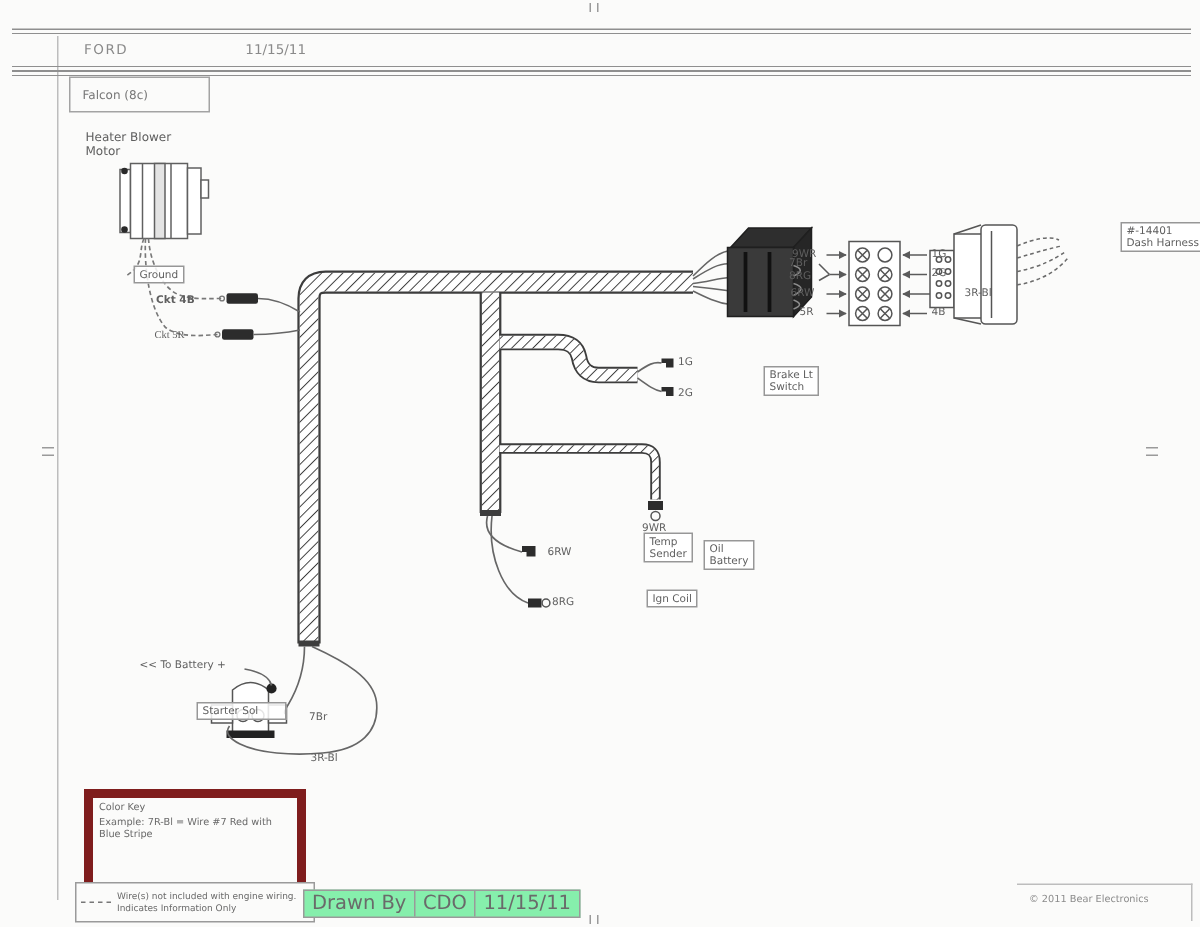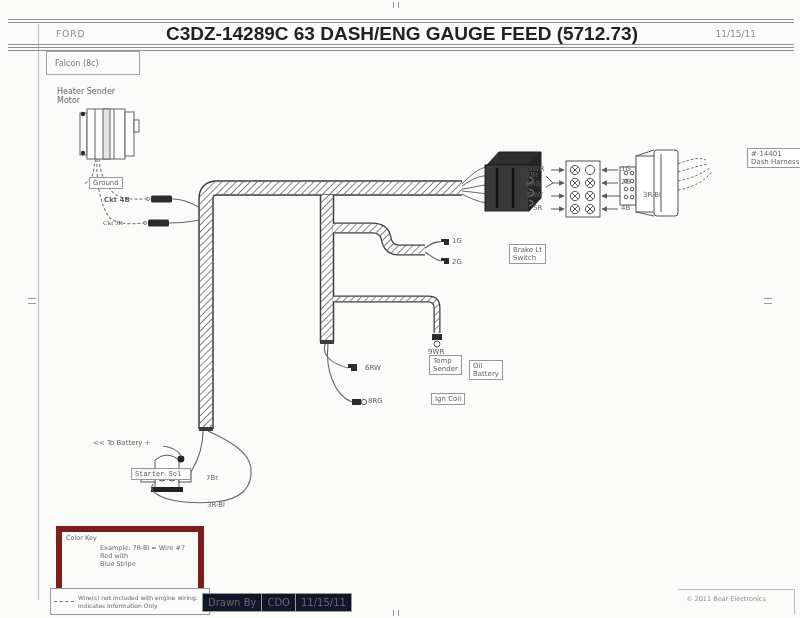--- a/index.html
+++ b/index.html
@@ -19,27 +19,27 @@
   .brand{width:70px;font-size:9px;color:#8a8a8a;letter-spacing:1px;padding-left:16px;}
   .maintitle{flex:1;text-align:center;font-family:"Liberation Sans",sans-serif;
              font-weight:700;font-size:19px;color:#222;white-space:nowrap;}
   .date{width:78px;font-size:9px;color:#8a8a8a;text-align:right;padding-right:4px;}
   .model-box{position:absolute;left:46px;top:51px;width:84px;height:22px;border:1px solid #a3a3a3;
              font-size:8px;color:#777;display:flex;align-items:center;padding-left:8px;background:#fbfbfa;}
   .keybox{position:absolute;left:56px;top:526px;width:128px;height:63px;border:6px solid #7f1d1d;
           font-size:6.5px;line-height:8px;color:#6a6a6a;padding:2px 4px;background:#fbfbfa;}
   .keycols{display:flex;gap:14px;margin-top:2px;}
   .keycol div{white-space:nowrap;}
-  .key-example{margin-top:2px;white-space:pre-line;margin-left:34px;}
+  .key-example{margin-top:2px;white-space:pre-line;}
   .notebox{position:absolute;left:50px;top:588px;width:152px;height:25px;border:1px solid #9a9a9a;
            font-size:6px;line-height:7.5px;color:#6a6a6a;display:flex;align-items:center;gap:4px;
            padding:0 3px;background:#fbfbfa;}
   .dash-sample{width:20px;border-top:1px dashed #777;flex:none;}
   .drawn-table{position:absolute;left:202px;top:593px;height:17px;display:flex;
-               border:1px solid #9a9a9a;font-size:10px;color:#6a6a6a;background:#0f172a;justify-content:flex-end;}
+               border:1px solid #9a9a9a;font-size:13px;color:#6a6a6a;background:#86efac;justify-content:flex-end;}
   .drawn-table>div{display:flex;align-items:center;justify-content:center;padding:0 5px;}
   .drawn-table>div+div{border-left:1px solid #9a9a9a;}
   .copyright{position:absolute;left:686px;top:595px;font-size:6.5px;color:#8b8b8b;}
   .footer-corner-h{position:absolute;left:678px;top:589px;width:117px;height:1px;background:#bdbdbd;}
   .footer-corner-v{position:absolute;left:794px;top:589px;width:1px;height:25px;background:#bdbdbd;}
 </style>
 </head>
 <body>
 
 <div class="frame-v" style="left:38px;top:24px;height:576px;"></div>
@@ -48,21 +48,20 @@
 <div class="regmark-v" style="left:393px;top:610px;"></div>
 <div class="regmark-v" style="left:398px;top:610px;"></div>
 <div class="regmark-h" style="left:28px;top:298px;"></div>
 <div class="regmark-h" style="left:28px;top:303px;"></div>
 <div class="regmark-h" style="left:764px;top:298px;"></div>
 <div class="regmark-h" style="left:764px;top:303px;"></div>
 
 <div class="rule" style="top:19px;height:4px;"></div>
 <div class="titlebar">
   <div class="brand">FORD</div>
-  <div class="maintitle">C3DZ-14289C  63 DASH/ENG GAUGE FEED (5712.73)</div>
   <div class="date">11/15/11</div>
 </div>
 <div class="rule" style="top:44px;height:7px;"></div>
 <div class="model-box">
   <span>Falcon (8c)</span>
 </div>
 
 <svg class="abs" style="left:0;top:0;" width="800" height="618" viewBox="0 0 800 618">
   <defs>
     <pattern id="hatch" width="5" height="5" patternUnits="userSpaceOnUse" patternTransform="rotate(45)">
@@ -226,42 +225,42 @@
     <circle cx="181" cy="459" r="3.4" fill="#222" stroke="none"></circle>
   </g>
   <g fill="none" stroke="#666" stroke-width="1.1">
     <path d="M163 446 C174 448 180 452 181 457"></path>
     <path d="M203 431 C203 446 198 460 192 470 C190 473 189 475 190 476"></path>
     <path d="M208 431 C230 441 249 452 251 468 C253 488 240 500 215 502 C195 504 172 502 160 496 C152 492 150 488 153 484"></path>
   </g>
 
 </svg>
 
-<div class="lbl" style="left:57px;top:87px;font-size:8px;line-height:9px;">Heater Sender
+<div class="lbl" style="left:57px;top:87px;font-size:8px;line-height:9px;">Heater Blower
 Motor</div>
 <div class="box" style="left:46px;top:177px;">Ground</div>
 <div class="lbl" style="left:104px;top:196px;font-weight:bold;">Ckt 4B</div>
 <div class="lbl" style="left:103px;top:219px;font-family:Liberation Serif, serif;">Ckt 5R</div>
 
 <div class="lbl" style="left:452px;top:237px;">1G</div>
 <div class="lbl" style="left:452px;top:258px;">2G</div>
 <div class="box" style="left:466px;top:244px;">Brake Lt
 Switch</div>
 
 <div class="lbl" style="left:365px;top:364px;">6RW</div>
 <div class="box" style="left:386px;top:355px;">Temp
 Sender</div>
 <div class="lbl" style="left:428px;top:348px;">9WR</div>
 <div class="box" style="left:426px;top:360px;">Oil
 Battery</div>
 <div class="lbl" style="left:368px;top:397px;">8RG</div>
 <div class="box" style="left:388px;top:393px;">Ign Coil</div>
 
 <div class="lbl" style="left:93px;top:439px;">&lt;&lt; To Battery +</div>
-<div class="box" style="left:88px;top:468px;width:52px;font-family:Liberation Mono, monospace;">Starter Sol</div>
+<div class="box" style="left:88px;top:468px;width:52px;">Starter Sol</div>
 <div class="lbl" style="left:206px;top:474px;">7Br</div>
 <div class="lbl" style="left:207px;top:501px;">3R-Bl</div>
 
 <div class="box" style="left:704px;top:148px;width:66px;">#-14401
 Dash Harness</div>
 
 <div class="lbl" style="left:528px;top:165px;">9WR</div>
 <div class="lbl" style="left:526px;top:171px;">7Br</div>
 <div class="lbl" style="left:526px;top:180px;">8RG</div>
 <div class="lbl" style="left:527px;top:191px;">6RW</div>

